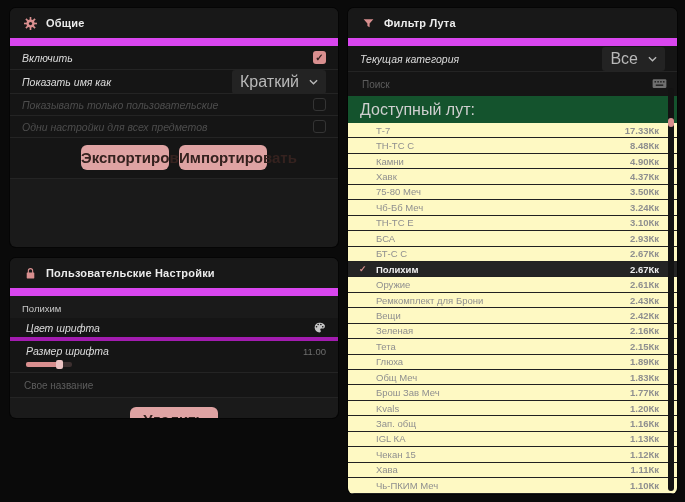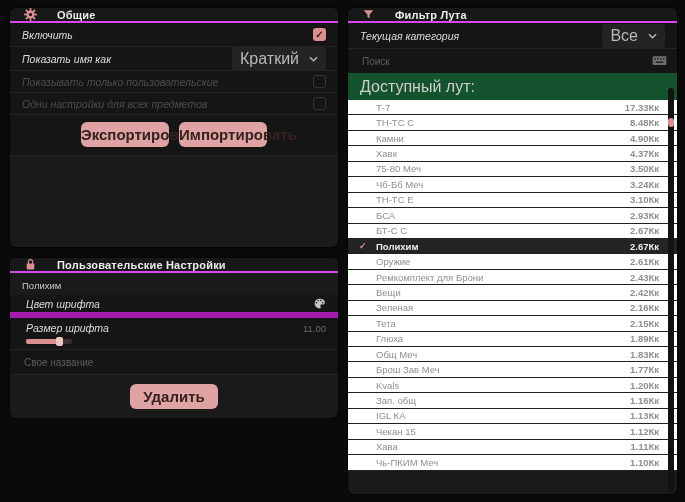--- a/index.html
+++ b/index.html
@@ -16,25 +16,25 @@
     background:#1a1a1a;
     border-radius:6px;
     overflow:hidden;
     box-shadow:0 0 0 1px #050505;
   }
   #panel-general { left:10px; top:8px;  width:328px; height:239px; }
   #panel-custom  { left:10px; top:258px; width:328px; height:160px; }
   #panel-filter  { left:348px; top:8px; width:329px; height:486px; }
 
   .panel-header {
-    height:15px;
-    display:flex; align-items:center; gap:20px;
+    height:38px;
+    display:flex; align-items:center; gap:9px;
     padding:0 14px;
     background:#181818;
-    border-bottom:2px solid #d946ef;
+    border-bottom:8px solid #d946ef;
   }
   .panel-title { font-size:11px; font-weight:bold; color:#ececec; letter-spacing:.2px; }
   .hicon { width:13px; height:13px; flex:0 0 auto; display:block; }
 
   .row {
     display:flex; align-items:center; justify-content:space-between;
     padding:0 12px;
     background:#151515;
     border-bottom:1px solid #242424;
     height:24px;
@@ -70,21 +70,21 @@
   .btn {
     background:#dfa3a3; color:#35221f;
     border:none; border-radius:6px;
     font-family:inherit; font-size:15px; font-weight:bold;
     padding:4px 0; width:88px; text-align:center;
   }
   .btn.wide { width:88px; }
 
   
   .item-name-row { padding:7px 12px 4px 12px; font-size:9.5px; color:#c9c9c9; background:#1a1a1a; }
-  .color-row { height:23px; background:#151515; border-bottom:6px solid #a21caf;
+  .color-row { height:23px; background:#151515; border-bottom:4px solid #a21caf;
     display:flex; align-items:center; justify-content:space-between; padding:0 12px 0 16px; }
   .size-row { background:#151515; border-bottom:1px solid #242424; padding:4px 12px 5px 16px; }
   .size-top { display:flex; align-items:center; justify-content:space-between; }
   .size-value { font-size:9.5px; color:#6e6e6e; }
   .slider { position:relative; width:46px; height:5px; background:#3c2f2f; border-radius:2px; margin-top:5px; }
   .slider-fill { position:absolute; left:0; top:0; height:5px; width:34px; background:#d98f8f; border-radius:2px; }
   .slider-handle { position:absolute; left:30px; top:-2px; width:7px; height:9px; background:#ecc3c3; border-radius:2px; }
 
   .text-input {
     display:block; width:100%; height:25px;
@@ -101,21 +101,21 @@
   .search-row input { height:24px; border-bottom:none; padding-right:30px; }
   .kb-icon { position:absolute; right:10px; top:6px; width:15px; height:11px; }
   .list-label-row { padding:5px 12px 4px 12px; font-size:16px; color:#cfcfcf; background:#14532d; }
 
   .loot-list { position:relative; }
   .loot-row {
     height:15.45px;
     display:flex; align-items:center;
     padding:0 18px 0 28px;
     font-size:9.5px; color:#8f8f8f;
-    background:#ffffff;
+    background:#fef9c3;
     border-bottom:1px solid #212121;
     position:relative;
   }
   .loot-row .check-icon {
     position:absolute; left:11px;
     color:#d98f8f; font-size:9px; font-weight:bold;
     display:none;
   }
   .loot-row.selected { background:#242424; color:#ededed; font-weight:bold; }
   .loot-row.selected .check-icon { display:block; }

